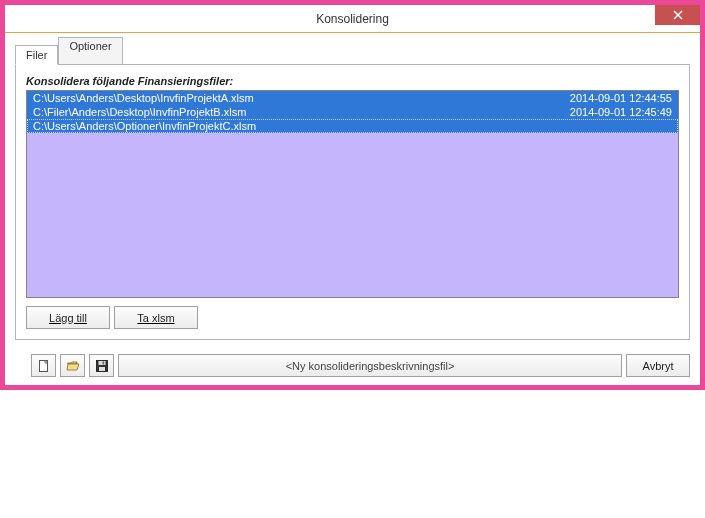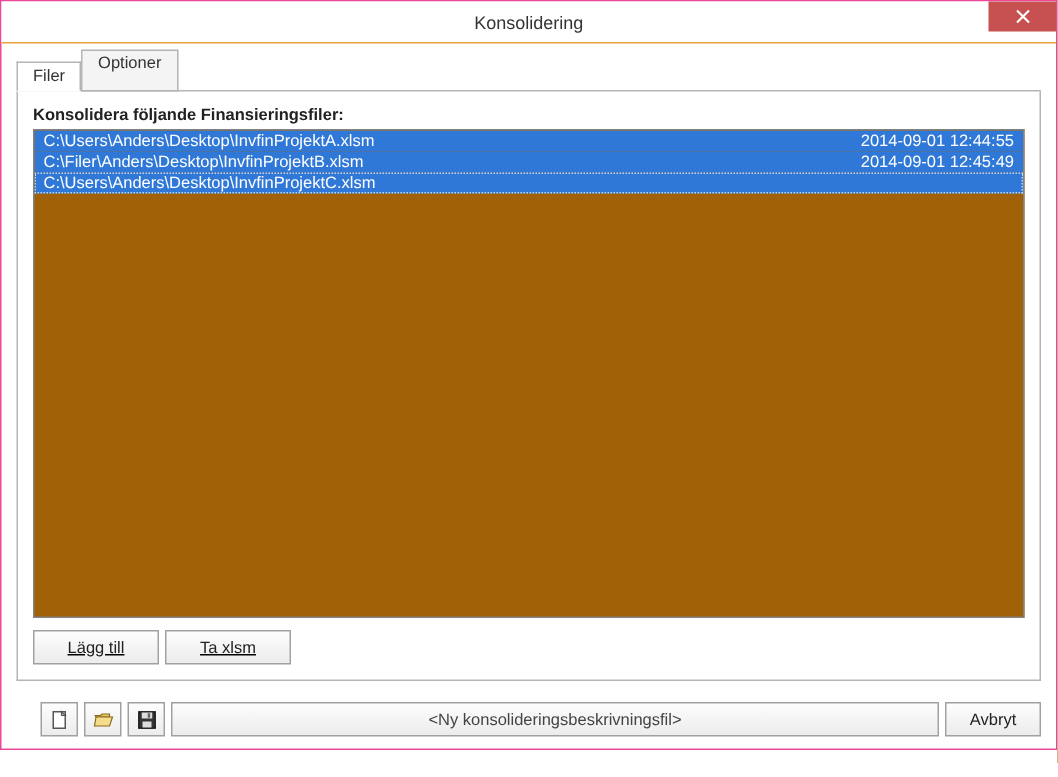--- a/index.html
+++ b/index.html
@@ -7,22 +7,22 @@
     margin: 0;
     font-family: "Segoe UI", Tahoma, sans-serif;
     font-size: 12px;
     background: #fff;
     width: 705px;
     height: 518px;
     overflow: hidden;
   }
   .window {
     width: 705px;
-    height: 500px;
-    border: 1px solid #ec4899;
+    height: 390px;
+    border: 5px solid #ec4899;
     background: #fff;
     display: flex;
     flex-direction: column;
   }
   .titlebar {
     height: 28px;
     background: #fff;
     display: flex;
     align-items: center;
     justify-content: center;
@@ -91,25 +91,26 @@
     border-top: none;
     padding: 10px;
     display: flex;
     flex-direction: column;
   }
   .label {
     font-weight: bold;
     font-size: 11px;
     color: #222;
     margin-bottom: 3px;
+    font-style: italic;
   }
   .listbox {
     flex: 1;
     border: 1px solid #838383;
-    background: #a16207;
+    background: #c4b5fd;
     overflow: hidden;
   }
   .list-row {
     display: flex;
     justify-content: space-between;
     padding: 0 6px;
     height: 14px;
     line-height: 14px;
     font-size: 11px;
     white-space: nowrap;
@@ -211,21 +212,21 @@
       <div class="listbox">
         <div class="list-row sel">
           <span class="path">C:\Users\Anders\Desktop\InvfinProjektA.xlsm</span>
           <span class="ts">2014-09-01 12:44:55</span>
         </div>
         <div class="list-row sel">
           <span class="path">C:\Filer\Anders\Desktop\InvfinProjektB.xlsm</span>
           <span class="ts">2014-09-01 12:45:49</span>
         </div>
         <div class="list-row sel">
-          <span class="path">C:\Users\Anders\Desktop\InvfinProjektC.xlsm</span>
+          <span class="path">C:\Users\Anders\Optioner\InvfinProjektC.xlsm</span>
         </div>
       </div>
 
       <div class="row-buttons">
         <div class="btn">Lägg till</div>
         <div class="btn">Ta xlsm</div>
       </div>
     </div>
 
   </div>

